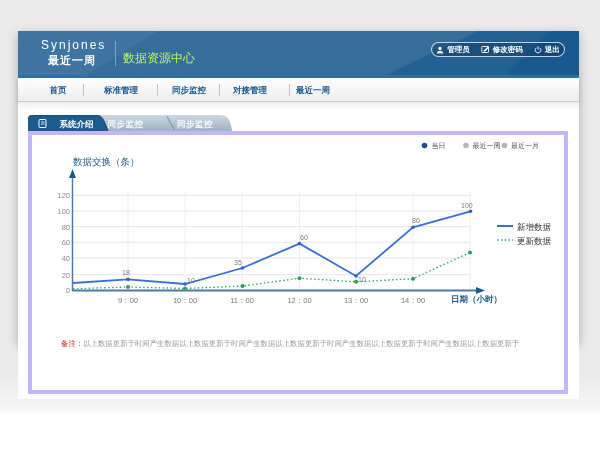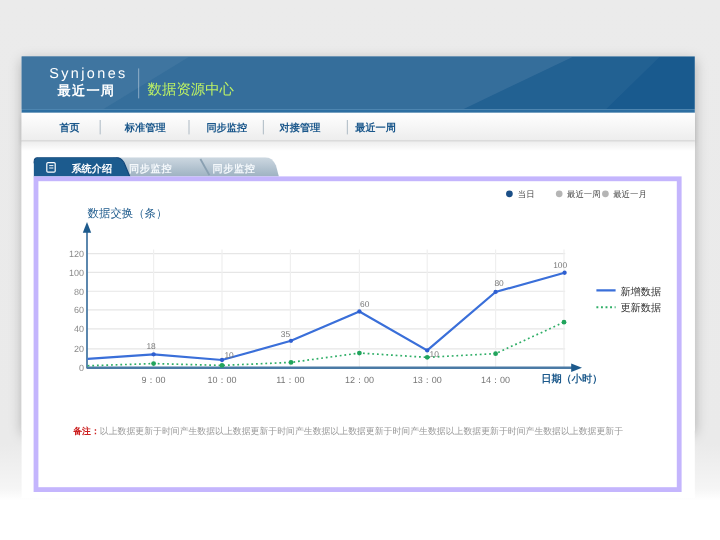--- a/index.html
+++ b/index.html
@@ -3,21 +3,21 @@
 <meta charset="utf-8">
 <style>
 * { margin:0; padding:0; box-sizing:border-box; }
 html,body { width:600px; height:450px; overflow:hidden; }
 body {
   font-family:"Liberation Sans", sans-serif;
   background:linear-gradient(#ebebeb 0px, #eaeaea 370px, #f5f5f5 407px, #ffffff 417px, #ffffff 450px);
   position:relative;
 }
 .window {
-  position:absolute; left:18px; top:47px; width:561px; height:312px;
+  position:absolute; left:18px; top:31px; width:561px; height:312px;
   background:#ffffff;
   box-shadow:0 3px 10px rgba(0,0,0,0.26);
 }
 .header {
   position:absolute; left:0; top:0; width:561px; height:44px;
   background:#195a8e; overflow:hidden;
 }
 .hbg { position:absolute; left:0; top:0; }
 .logo { position:absolute; left:23px; top:8px; color:#fff; }
 .logo .en { font-size:12px; letter-spacing:2px; font-weight:normal; line-height:13px; }
@@ -42,37 +42,53 @@
 .nav .item { position:absolute; top:0; height:24px; line-height:24px; color:#1a578b; font-weight:bold; font-size:8.5px; letter-spacing:0px; transform:translateX(-50%); }
 .nav .dv { position:absolute; top:6px; width:1px; height:12px; background:#b9c4cc; }
 .content { position:absolute; left:0; top:71px; width:561px; height:297px; background:#ffffff; }
 .contentshadow { position:absolute; left:0; top:0; width:561px; height:8px; background:linear-gradient(rgba(0,0,0,0.07), rgba(0,0,0,0)); }
 .panel {
   position:absolute; left:10px; top:29px; width:540px; height:263px;
   border:4px solid #c4b5fd; background:#fff;
 }
 svg text { font-family:"Liberation Sans", sans-serif; }
 .note { position:absolute; left:29px; top:204px; font-size:7.4px; color:#999; white-space:nowrap; }
-.note b { color:#cc2020; font-weight:bold; }
+.note b { color:#cc2020; font-weight:normal; }
 </style>
 </head>
 <body>
 <div class="window">
   <div class="header">
     <svg class="hbg" width="561" height="44" viewBox="0 0 561 44">
       <polygon points="0,0 460,0 368,44 0,44" fill="rgba(255,255,255,0.085)"></polygon>
       <polygon points="0,0 532,0 487,44 0,44" fill="rgba(255,255,255,0.045)"></polygon>
       <polygon points="0,0 140,0 68,44 0,44" fill="rgba(255,255,255,0.05)"></polygon>
     </svg>
     <div class="logo">
       <div class="en">Synjones</div>
       <div class="cn">最近一周</div>
     </div>
     <div class="hsep"></div>
     <div class="htitle">数据资源中心</div>
+    <div class="userbox">
+      <span class="it"><svg width="8" height="8" viewBox="0 0 10 10" style="margin-right:3px">
+            <circle cx="5" cy="3" r="2" fill="#fff"></circle>
+            <path d="M0.8 9.5 Q1.2 5.8 5 5.8 Q8.8 5.8 9.2 9.5 Z" fill="#fff"></path>
+          </svg>管理员</span>
+      <span class="dv"></span>
+      <span class="it"><svg width="9" height="9" viewBox="0 0 12 12" style="margin-right:3px">
+            <rect x="1" y="2" width="9" height="8" rx="1" fill="none" stroke="#fff" stroke-width="1.2"></rect>
+            <path d="M4 7 L9.5 1.5 L11 3 L5.5 8.5 L3.7 8.8 Z" fill="#fff"></path>
+          </svg>修改密码</span>
+      <span class="dv"></span>
+      <span class="it"><svg width="8" height="8" viewBox="0 0 12 12" style="margin-right:3px">
+            <path d="M6 1 L6 5" stroke="#fff" stroke-width="1.4" stroke-linecap="round"></path>
+            <path d="M3.2 2.8 A4.3 4.3 0 1 0 8.8 2.8" fill="none" stroke="#fff" stroke-width="1.3"></path>
+          </svg>退出</span>
+    </div>
   </div>
   <div class="navline"></div>
   <div class="nav">
     <span class="item" style="left:40px">首页</span>
     <span class="dv" style="left:65px"></span>
     <span class="item" style="left:103px">标准管理</span>
     <span class="dv" style="left:139px"></span>
     <span class="item" style="left:171px">同步监控</span>
     <span class="dv" style="left:201px"></span>
     <span class="item" style="left:232px">对接管理</span>

